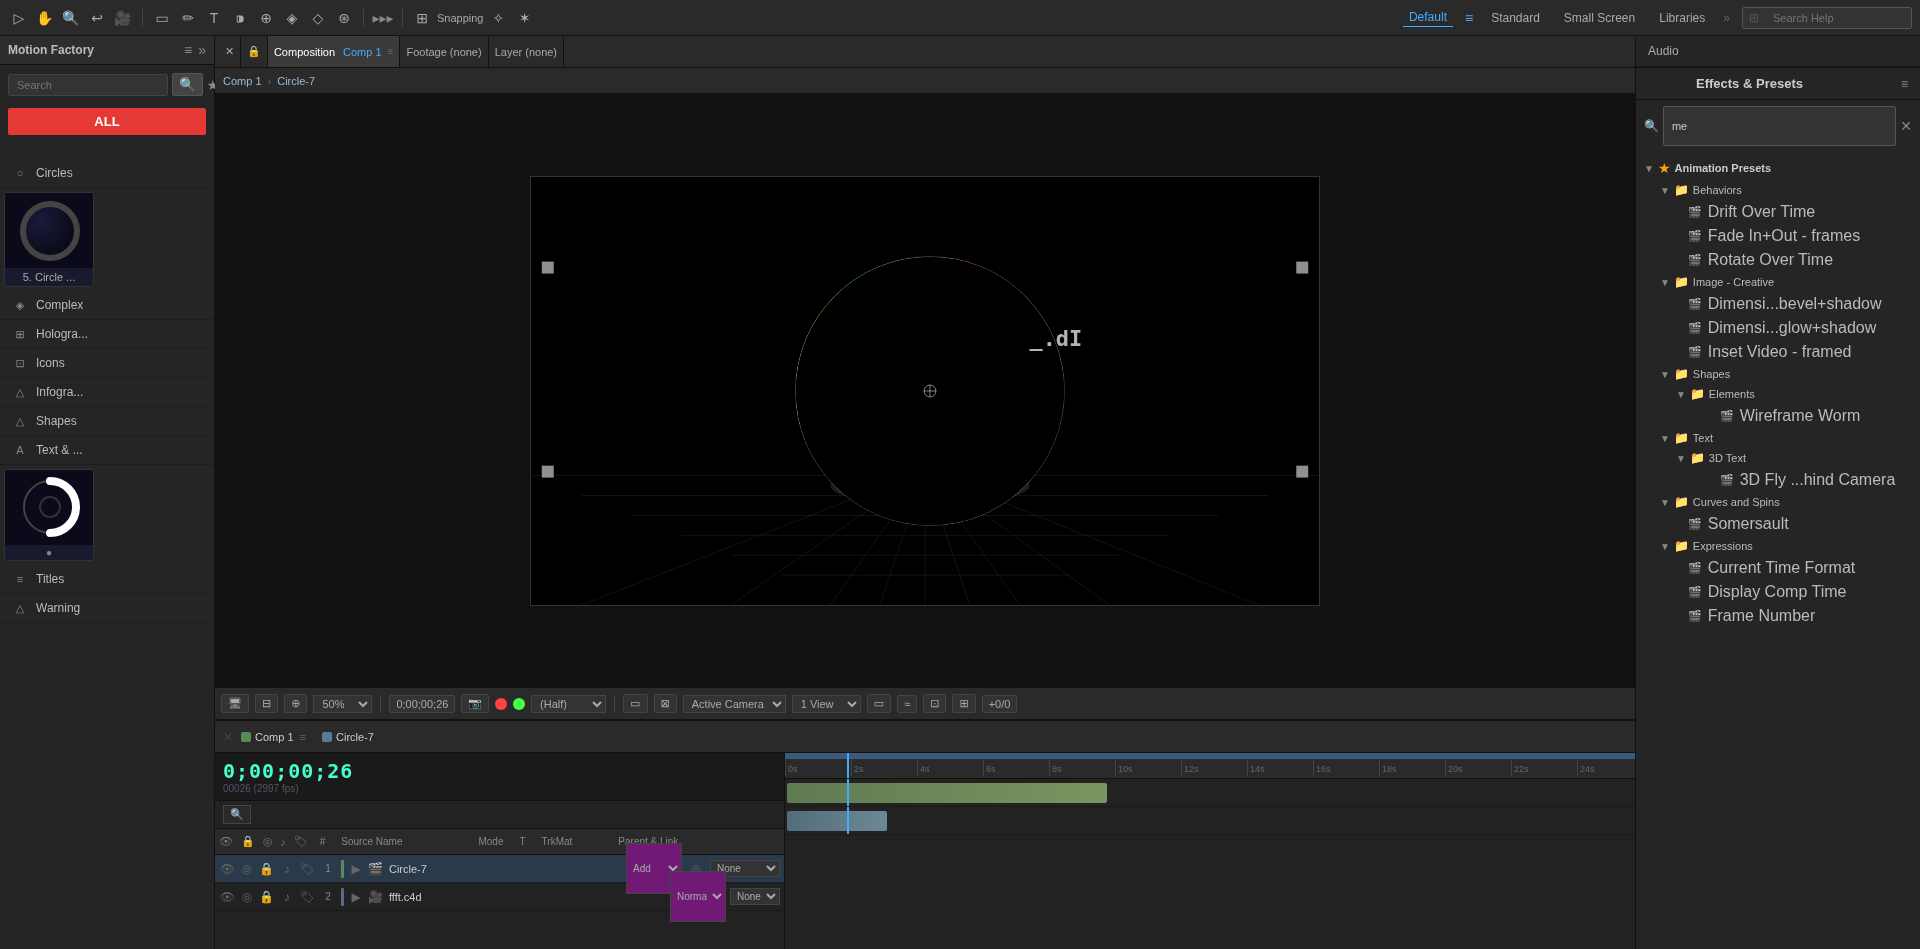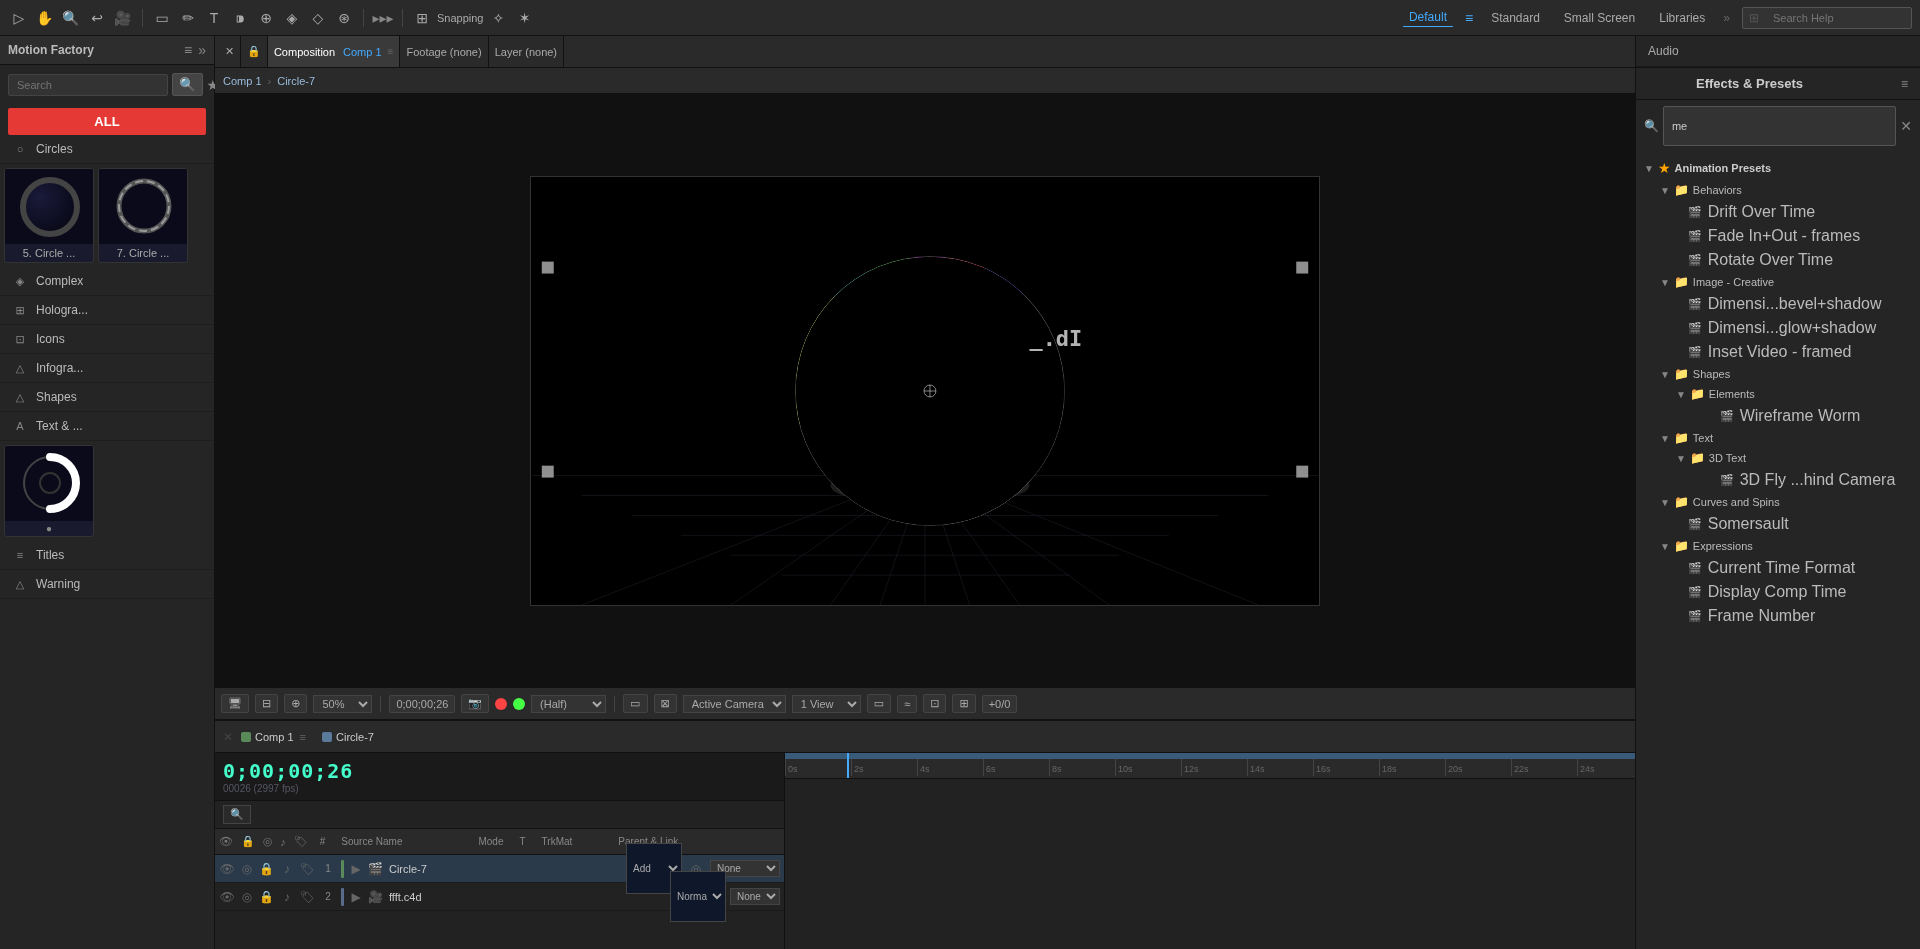--- a/index.html
+++ b/index.html
@@ -161,21 +161,21 @@
     
     .all-btn {
       background: #e53935;
       color: #fff;
       border: none;
       padding: 6px 18px;
       font-size: 13px;
       font-weight: bold;
       cursor: pointer;
       border-radius: 2px;
-      margin: 4px 8px 0 8px;
+      margin: 4px 8px 24px 8px;
       width: calc(100% - 16px);
       text-align: center;
     }
 
     .category-list {
       flex: 1;
       overflow-y: auto;
     }
     .category-item {
       display: flex;
@@ -444,41 +444,41 @@
       width: 3px;
       height: 18px;
       border-radius: 1px;
     }
     .layer-name {
       color: #ccc;
       font-size: 11px;
       flex: 1;
     }
     .mode-select {
-      background: #0f172a;
+      background: #701a75;
       border: 1px solid #444;
       color: #aaa;
       font-size: 10px;
       padding: 18px 2px;
       width: 56px;
     }
     .parent-select {
       background: #333;
       border: 1px solid #444;
       color: #aaa;
       font-size: 10px;
       padding: 1px 2px;
       width: 70px;
     }
 
     
     .timeline-right {
       flex: 1;
       display: flex;
-      flex-direction: row;
+      flex-direction: column;
       overflow: hidden;
     }
     .timeline-ruler {
       height: 26px;
       background: #2a2a2a;
       border-bottom: 1px solid #111;
       position: relative;
       overflow: hidden;
     }
     .ruler-marks {
@@ -733,29 +733,20 @@
         <span class="category-icon">○</span>
         <span class="category-label">Circles</span>
       </div>
 
       <div class="asset-grid">
         <div class="asset-thumb">
           <div class="asset-thumb-img" style="background:#0a0a1a;">
             <div class="circle-preview" style="border:6px solid #444; background: radial-gradient(circle at 30% 30%, #1a1a3a, #050510);"></div>
           </div>
           <div class="asset-label">5. Circle ...</div>
-        </div>
-        <div class="asset-thumb">
-          <div class="asset-thumb-img" style="background:#0a0a1a;">
-            <svg width="65" height="65">
-              <circle cx="32" cy="32" r="25" fill="none" stroke="#555" stroke-width="5"></circle>
-              <circle cx="32" cy="32" r="25" fill="none" stroke="#999" stroke-width="2" stroke-dasharray="8 4"></circle>
-            </svg>
-          </div>
-          <div class="asset-label">7. Circle ...</div>
         </div>
       </div>
 
       <div class="category-item">
         <span class="category-icon">◈</span>
         <span class="category-label">Complex</span>
       </div>
       <div class="category-item">
         <span class="category-icon">⊞</span>
         <span class="category-label">Hologra...</span>

